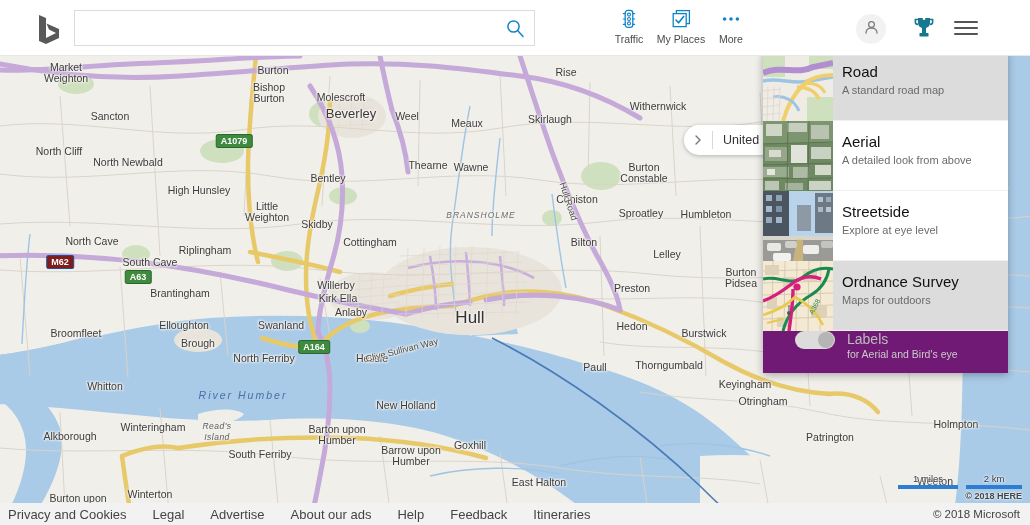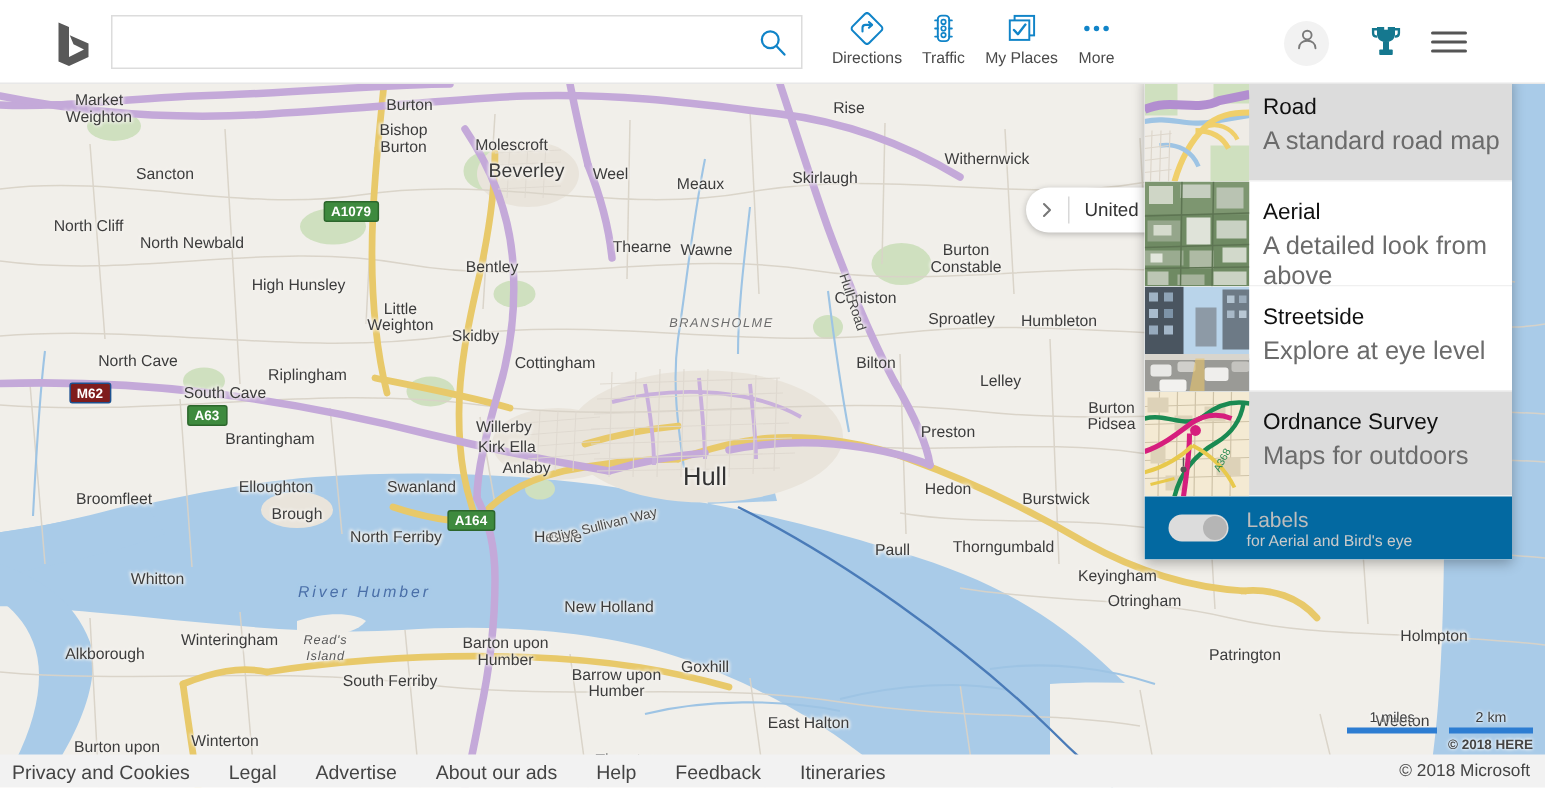--- a/index.html
+++ b/index.html
@@ -138,25 +138,25 @@
     overflow:hidden;
   }
   .style-row {
     display:flex; align-items:stretch; height:70px; cursor:pointer;
     border-bottom:1px solid #f0f0f0; background:#fff;
   }
   .style-row.sel { background:#dcdcdc; }
   .style-row .rthumb { width:70px; height:70px; flex:0 0 70px; overflow:hidden; position:relative; }
   .style-row .rtxt { flex:1; padding:12px 0 0 9px; }
   .style-row .rtitle { font-size:15px; color:#111; line-height:18px; }
-  .style-row .rdesc { font-size:17px; color:#6b6b6b; margin-top:3px; }
+  .style-row .rdesc { font-size:11px; color:#6b6b6b; margin-top:3px; }
 
   #labels-row {
-    display:flex; align-items:center; height:42px; background:#0369a1;
-    padding-left:16px; cursor:default;
+    display:flex; align-items:flex-start; height:42px; background:#701a75;
+    padding-left:32px; cursor:default;
   }
   #labels-toggle {
     width:40px; height:18px; border-radius:9px; background:#dcdcdc;
     position:relative; flex:0 0 40px;
   }
   #labels-toggle .knob {
     position:absolute; right:1px; top:1px; width:16px; height:16px;
     border-radius:50%; background:#b5b5b5;
   }
   #labels-row .ltxt { padding-left:12px; }
@@ -613,30 +613,20 @@
     <div id="search-wrap">
       <input id="search-input" type="text" placeholder="" value="" style="">
       <button id="search-btn">
         <svg width="19" height="19" viewBox="0 0 19 19">
           <circle cx="7.5" cy="7.5" r="5.6" fill="none" stroke="#1184c8" stroke-width="1.5"></circle>
           <path d="M11.6 11.6 L17 17.4" stroke="#1184c8" stroke-width="1.5" stroke-linecap="round"></path>
         </svg>
       </button>
     </div>
 
-    <div class="hdr-tool" id="tool-directions">
-      <span class="ico">
-        <svg width="22" height="22" viewBox="0 0 22 22">
-          <rect x="3.2" y="3.2" width="15.6" height="15.6" rx="2" transform="rotate(45 11 11)" fill="none" stroke="#1184c8" stroke-width="1.4"></rect>
-          <path d="M8 13 L8 10.5 C8 9.4 8.9 8.6 10 8.6 L14 8.6" fill="none" stroke="#1184c8" stroke-width="1.4" stroke-linecap="round"></path>
-          <path d="M12.3 6.7 L14.4 8.6 L12.3 10.5" fill="none" stroke="#1184c8" stroke-width="1.4" stroke-linecap="round" stroke-linejoin="round"></path>
-        </svg>
-      </span>
-      <span class="lbl">Directions</span>
-    </div>
 
     <div class="hdr-tool" id="tool-traffic">
       <span class="ico">
         <svg width="22" height="22" viewBox="0 0 22 22">
           <rect x="7.2" y="2.4" width="7.6" height="17" rx="2.6" fill="none" stroke="#1184c8" stroke-width="1.3"></rect>
           <circle cx="11" cy="6.6" r="1.5" fill="none" stroke="#1184c8" stroke-width="1.1"></circle>
           <circle cx="11" cy="11" r="1.5" fill="none" stroke="#1184c8" stroke-width="1.1"></circle>
           <circle cx="11" cy="15.4" r="1.5" fill="none" stroke="#1184c8" stroke-width="1.1"></circle>
           <path d="M5.4 5.6 L7.2 5.6 M14.8 5.6 L16.6 5.6
                    M5.4 11 L7.2 11 M14.8 11 L16.6 11

